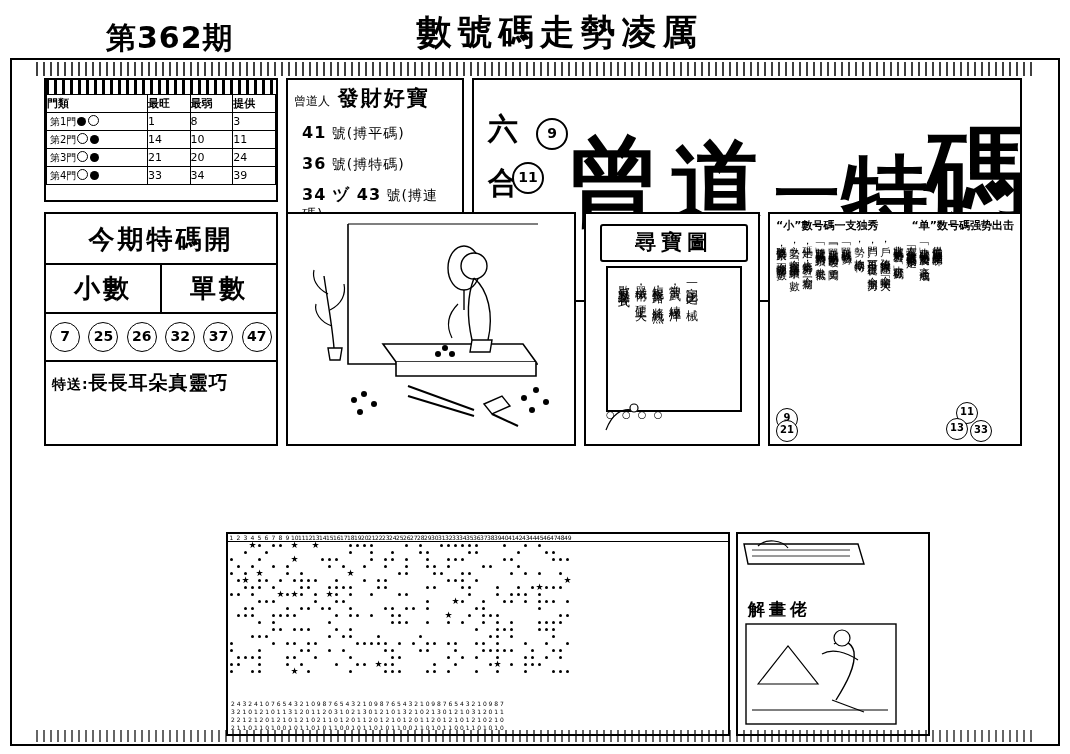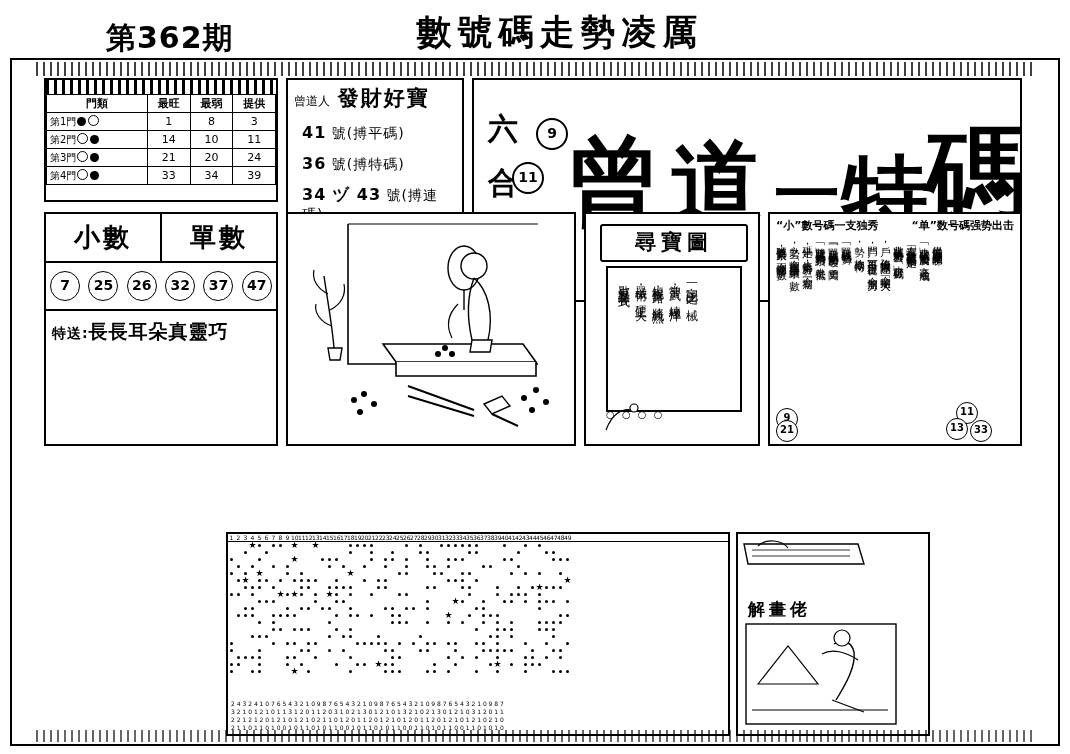--- a/index.html
+++ b/index.html
@@ -22,21 +22,21 @@
   .inner{position:absolute;left:36px;top:62px;width:998px;height:680px;}
 
   
   .topband{position:absolute;left:0;top:0;width:998px;height:14px;background:
      repeating-linear-gradient(90deg,#000 0 2px,transparent 2px 7px);opacity:.75;}
 
   
   .tblbox{position:absolute;left:8px;top:16px;width:230px;height:120px;border:2px solid #000;background:#fff;}
   .tblbox .hdrimg{height:14px;background:repeating-linear-gradient(90deg,#000 0 3px,#fff 3px 8px);}
   table.grid{width:100%;border-collapse:collapse;font-size:11px;}
-  table.grid th,table.grid td{border:1px solid #000;text-align:center;padding:1px 0;font-size:11px;height:15px;}
+  table.grid th,table.grid td{border:1px solid #000;text-align:left;padding:1px 0;font-size:11px;height:15px;}
   table.grid th{font-weight:bold;}
   table.grid td.lbl{text-align:left;padding-left:3px;font-size:10px;white-space:nowrap;}
   .dot{display:inline-block;width:9px;height:9px;border-radius:50%;background:#000;vertical-align:-1px;margin:0 1px;}
   .dotw{display:inline-block;width:9px;height:9px;border-radius:50%;border:1px solid #000;background:#fff;vertical-align:-1px;margin:0 1px;}
 
   
   .luckbox{position:absolute;left:250px;top:16px;width:178px;height:220px;border:2px solid #000;background:#fff;padding:4px 6px;box-sizing:border-box;}
   .luckbox .l1{font-size:12px;}
   .luckbox .l1 b{font-size:21px;font-weight:bold;margin-left:4px;letter-spacing:2px;}
   .luckbox .row{font-size:14px;margin-top:11px;margin-left:8px;letter-spacing:1px;}
@@ -201,20 +201,21 @@
       <div class="bigchar bc1">曾</div>
       <div class="bigchar bc2">道</div>
       <div class="bigchar bc3">一</div>
       <div class="bigchar bc4">特</div>
       <div class="bigchar bc5">碼</div>
       <div class="bigchar bc6">救</div>
 
     </div>
 
     <div class="lbox">
+      <div class="hl">今期特碼開</div>
       <div class="two">
         <div>小數</div>
         <div>單數</div>
       </div>
       <div class="nums">
         <span>7</span>
         <span>25</span>
         <span>26</span>
         <span>32</span>
         <span>37</span>

